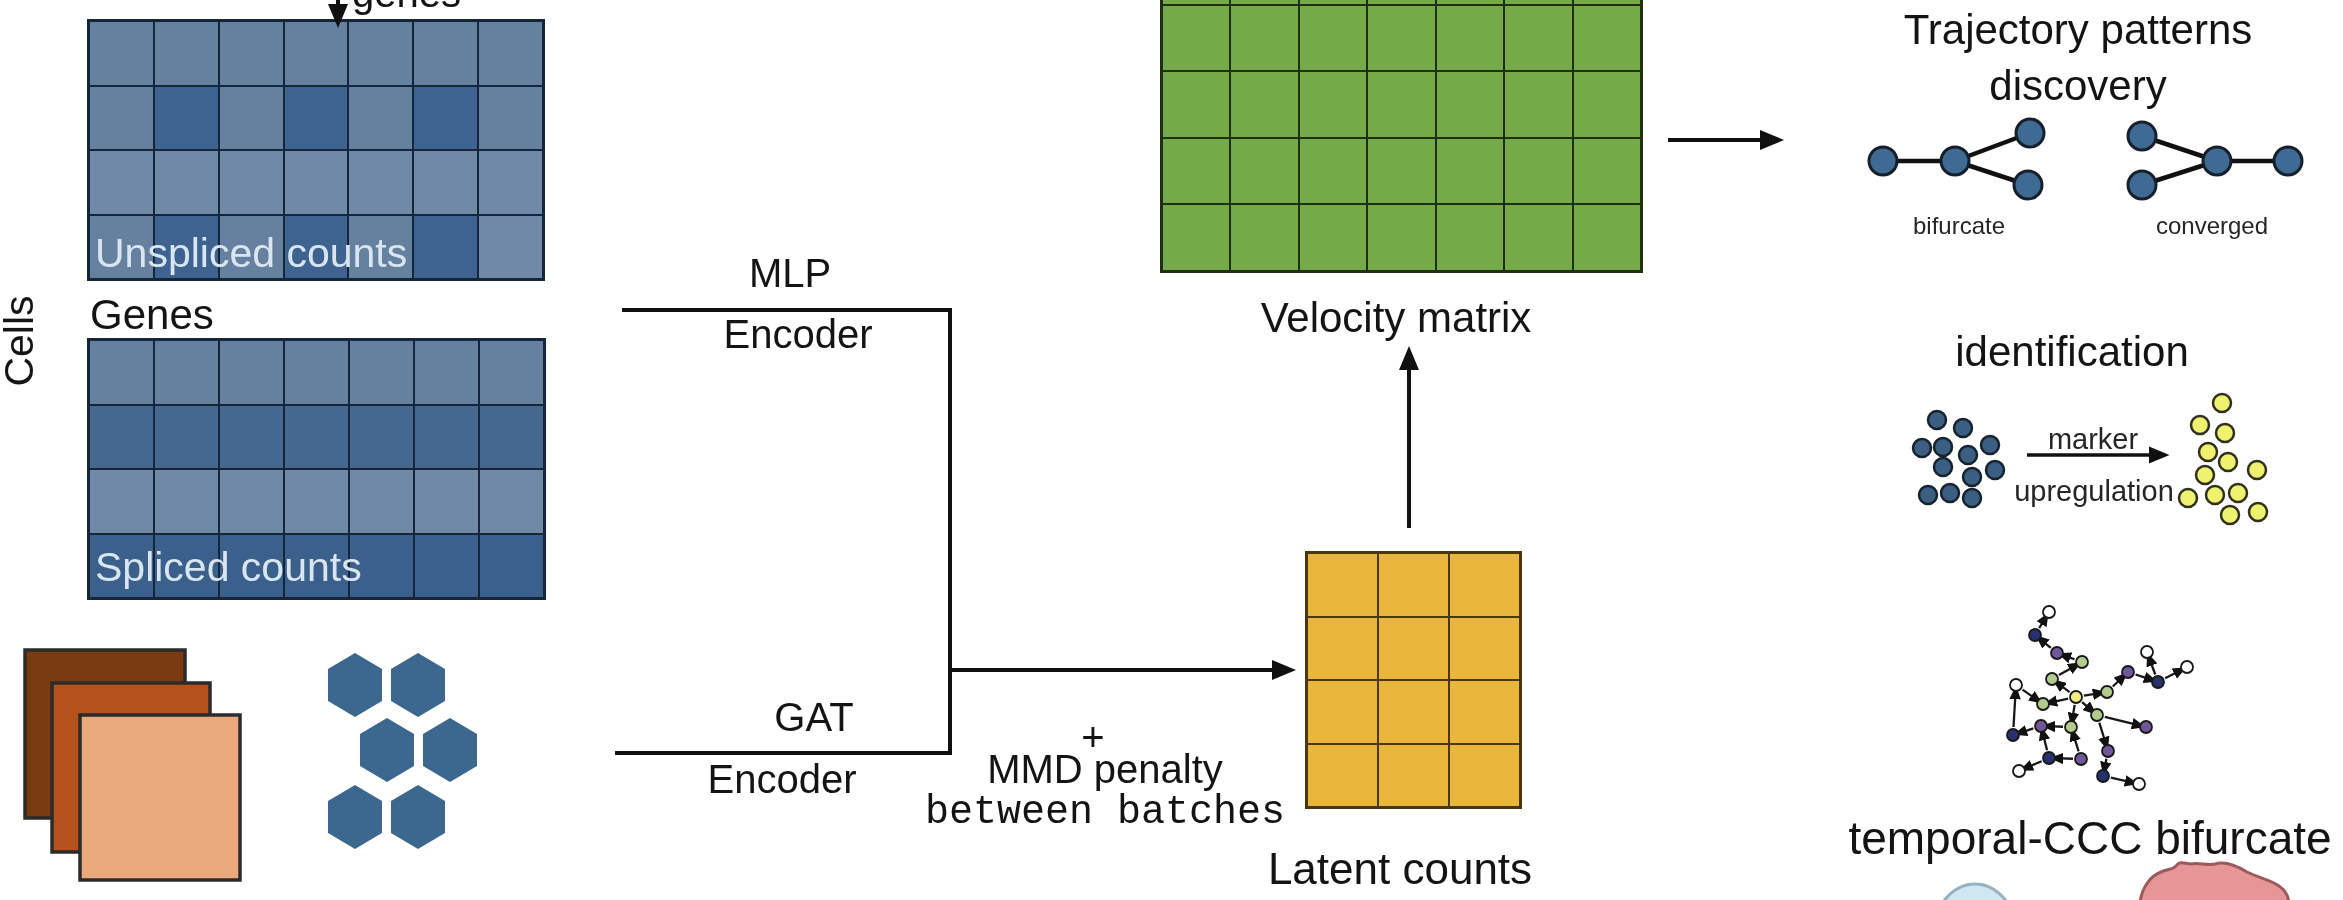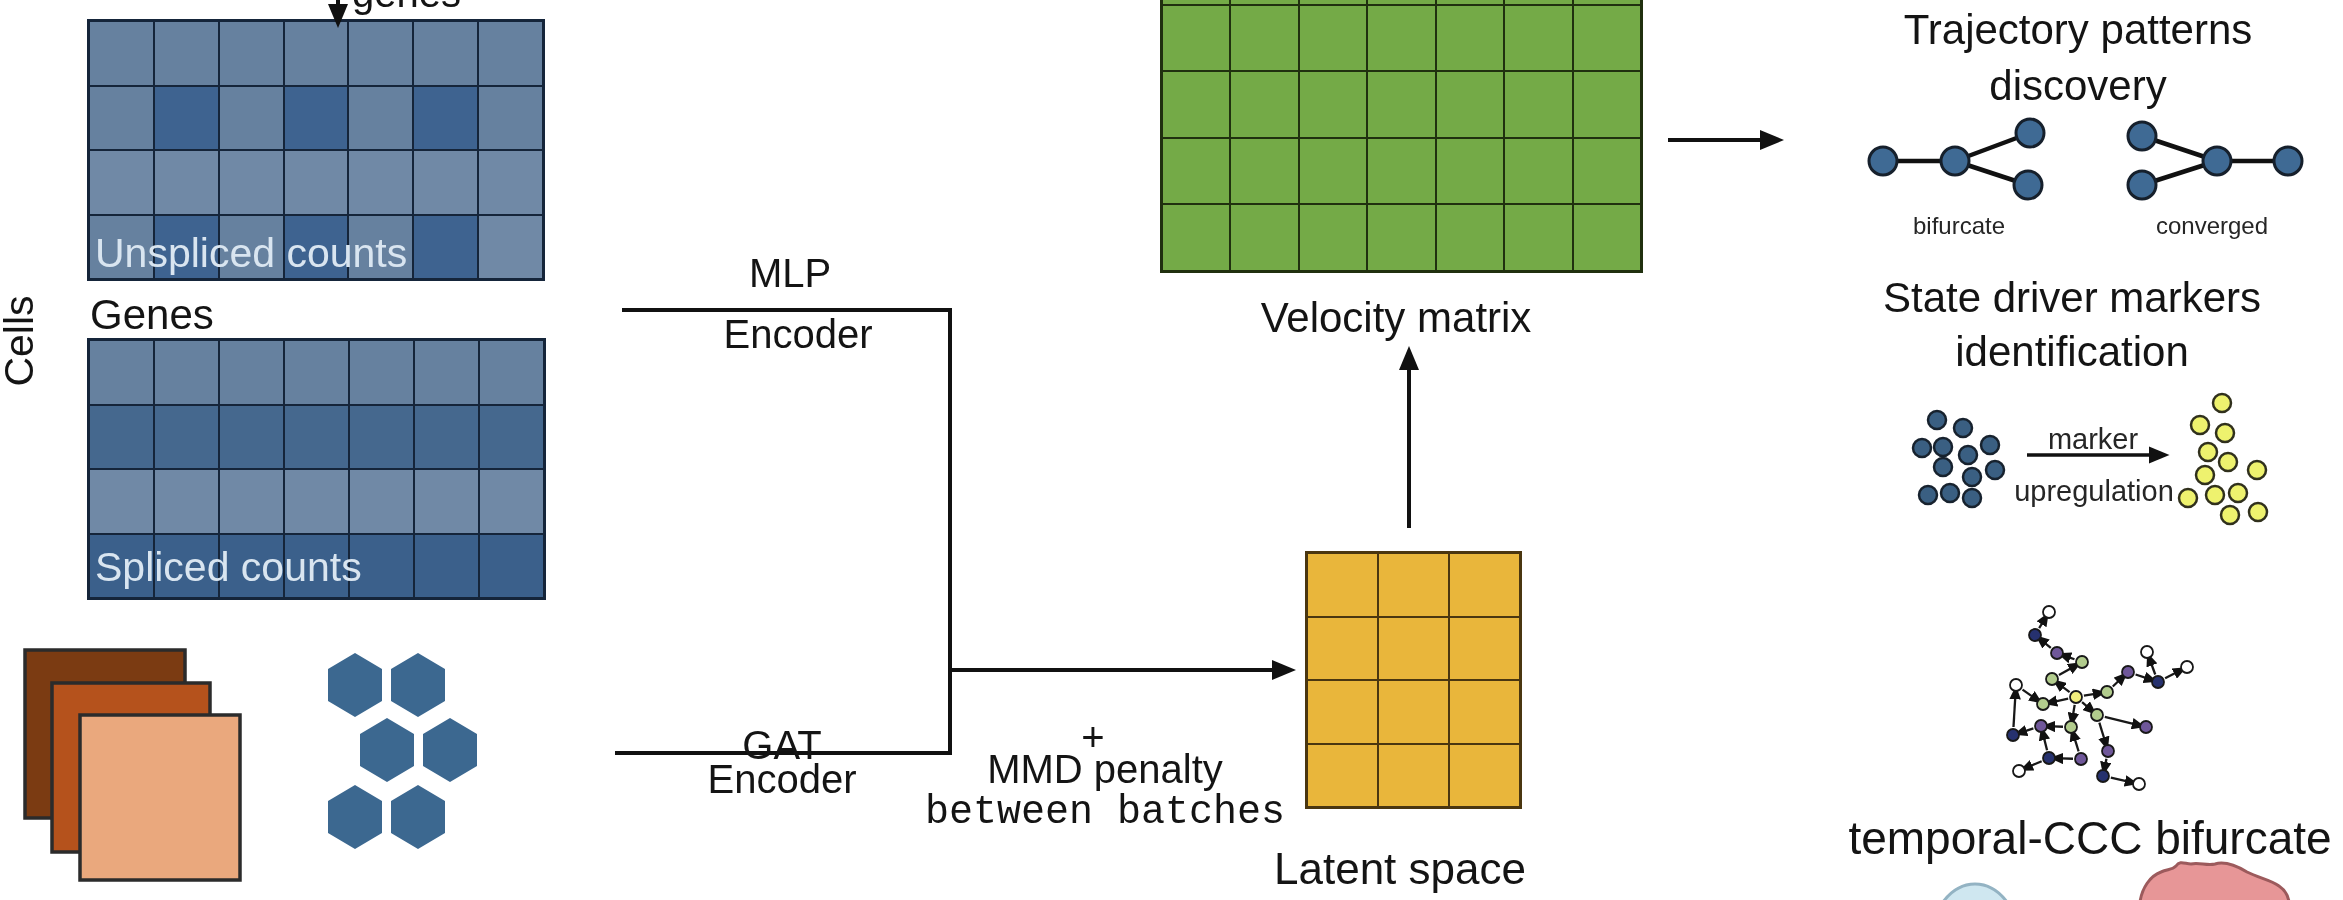--- a/index.html
+++ b/index.html
@@ -271,34 +271,33 @@
   </svg>
 
   <div class="lbl h40" style="left:352px;top:-28px;">genes</div>
   <div id="cells-rot" class="lbl">Cells</div>
   <div class="lbl mtx-text" style="left:95px;top:232px;">Unspliced counts</div>
   <div class="lbl" style="left:90px;top:293px;font-size:42px;">Genes</div>
   <div class="lbl mtx-text" style="left:95px;top:546px;">Spliced counts</div>
 
   <div class="lbl ctr h40" style="left:790px;top:252px;">MLP</div>
   <div class="lbl ctr h40" style="left:798px;top:313px;">Encoder</div>
-  <div class="lbl ctr h40" style="left:782px;top:696px;margin-top:28px;">GAT</div>
+  <div class="lbl ctr h40" style="left:814px;top:696px;">GAT</div>
   <div class="lbl ctr h40" style="left:782px;top:758px;">Encoder</div>
 
   <div class="lbl ctr h40" style="left:1093px;top:716px;">+</div>
   <div class="lbl ctr h40" style="left:1105px;top:748px;">MMD penalty</div>
   <div class="lbl ctr h40" style="left:1105px;top:792px;font-family:Liberation Mono, monospace;">between batches</div>
 
-  <div class="lbl ctr" style="left:1400px;top:846px;font-size:44px;">Latent space</div>
+  <div class="lbl ctr" style="left:1400px;top:846px;font-size:44px;">Latent counts</div>
   <div class="lbl ctr h42" style="left:1396px;top:296px;">Velocity matrix</div>
 
   <div class="lbl ctr h42" style="left:2078px;top:8px;">Trajectory patterns</div>
   <div class="lbl ctr h42" style="left:2078px;top:64px;">discovery</div>
   <div class="lbl ctr small-lbl" style="left:1959px;top:213px;">bifurcate</div>
   <div class="lbl ctr small-lbl" style="left:2212px;top:213px;">converged</div>
 
-  <div class="lbl ctr h42" style="left:2072px;top:276px;">State driver markers</div>
   <div class="lbl ctr h42" style="left:2072px;top:330px;">identification</div>
   <div class="lbl ctr tiny-lbl" style="left:2093px;top:424px;">marker</div>
   <div class="lbl ctr tiny-lbl" style="left:2094px;top:476px;">upregulation</div>
 
   <div class="lbl ctr" style="left:2090px;top:814px;font-size:46px;">temporal-CCC bifurcate</div>
 </div>
 
 </body></html>

